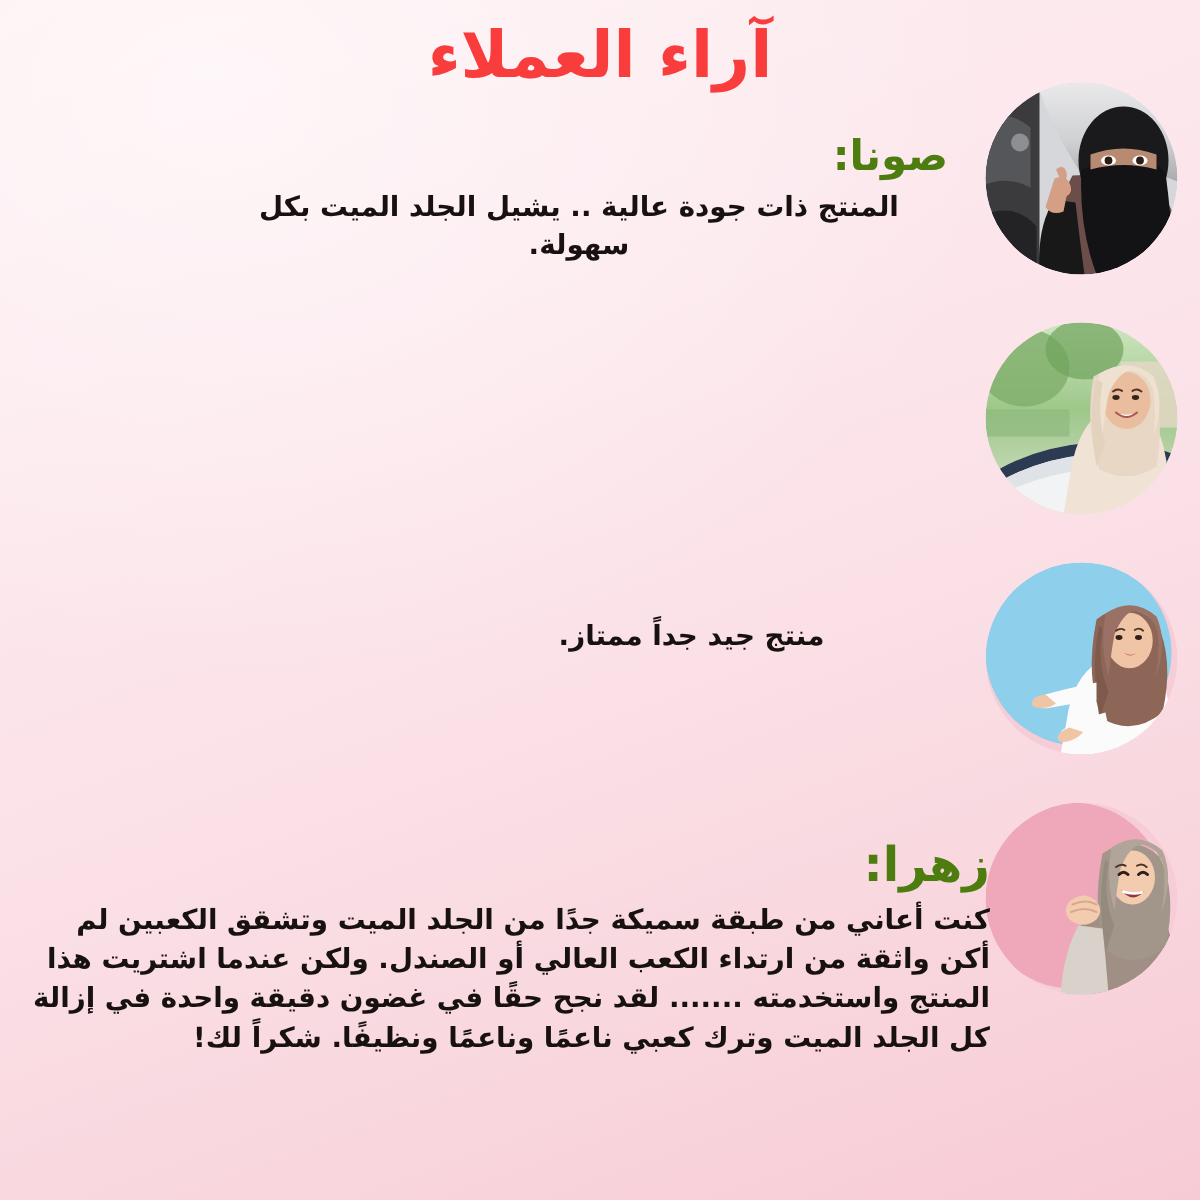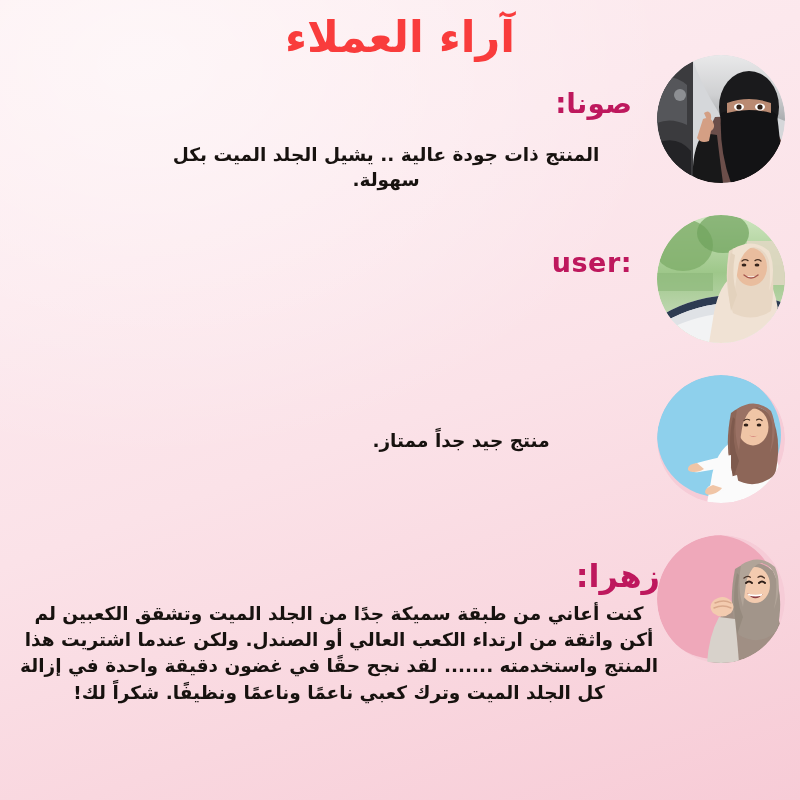--- a/index.html
+++ b/index.html
@@ -63,52 +63,52 @@
     position: absolute;
     right: 160px;
     left: 12px;
     text-align: center;
     direction: rtl;
   }
 
   .name {
     font-size: 28px;
     font-weight: 700;
-    color: #be185d;
+    color: #4d7c0f;
     line-height: 1.15;
     text-align: right;
     direction: rtl;
     padding-right: 0px;
   }
   .name.latin { direction: rtl; unicode-bidi: plaintext; }
 
   .quote {
     font-size: 18.5px;
     font-weight: 700;
     color: #17120f;
     line-height: 1.35;
     text-align: center;
     direction: rtl;
-    margin-top: 23px;
+    margin-top: 7px;
   }
 
   
   #row-1 { top: 55px; }
   #row-1 .content { top: 33px; right: 168px; left: 140px; }
 
   #row-2 { top: 215px; }
   #row-2 .content { top: 32px; right: 168px; left: 200px; }
   #row-2 .name { font-size: 27px; letter-spacing: 0.5px; }
 
   #row-3 { top: 375px; }
   #row-3 .content { top: 31px; right: 168px; left: 290px; }
 
   #row-4 { top: 535px; }
   #row-4 .content { top: 23px; right: 140px; left: 18px; }
-  #row-4 .quote { font-size: 18.5px; line-height: 1.42; margin-top: 6px; }
+  #row-4 .quote { font-size: 18.5px; line-height: 1.42; margin-top: 6px; text-align: right; }
   #row-4 .name { font-size: 32px; }
 
 </style>
 </head>
 <body>
 
 <div class="page">
 
   <div class="title-wrap">
     <div class="title">آراء العملاء</div>
@@ -194,21 +194,20 @@
           <ellipse cx="87" cy="50" rx="2.4" ry="1.6" fill="#35241c"></ellipse>
           <ellipse cx="100" cy="50" rx="2.4" ry="1.6" fill="#35241c"></ellipse>
           <path d="M85 46 q3 -2.4 6 -0.4" stroke="#4a3327" stroke-width="1.3" fill="none" stroke-linecap="round"></path>
           <path d="M98 45.6 q3 -2 6 0.4" stroke="#4a3327" stroke-width="1.3" fill="none" stroke-linecap="round"></path>
           <path d="M87 60 q7 6 14 0 q-7 3 -14 0 Z" fill="#ffffff"></path>
           <path d="M87 60 q7 6 14 0" stroke="#a8594f" stroke-width="1.4" fill="none" stroke-linecap="round"></path>
         </g>
       </svg>
     </div>
     <div class="content">
-      <div class="name latin">user:</div>
     </div>
   </div>
 
   <div class="testimonial" id="row-3">
     <div class="avatar">
       <svg viewBox="0 0 128 128" xmlns="http://www.w3.org/2000/svg">
         <defs>
             <clipPath id="c3">
               <circle cx="64" cy="64" r="64"></circle>
             </clipPath>

